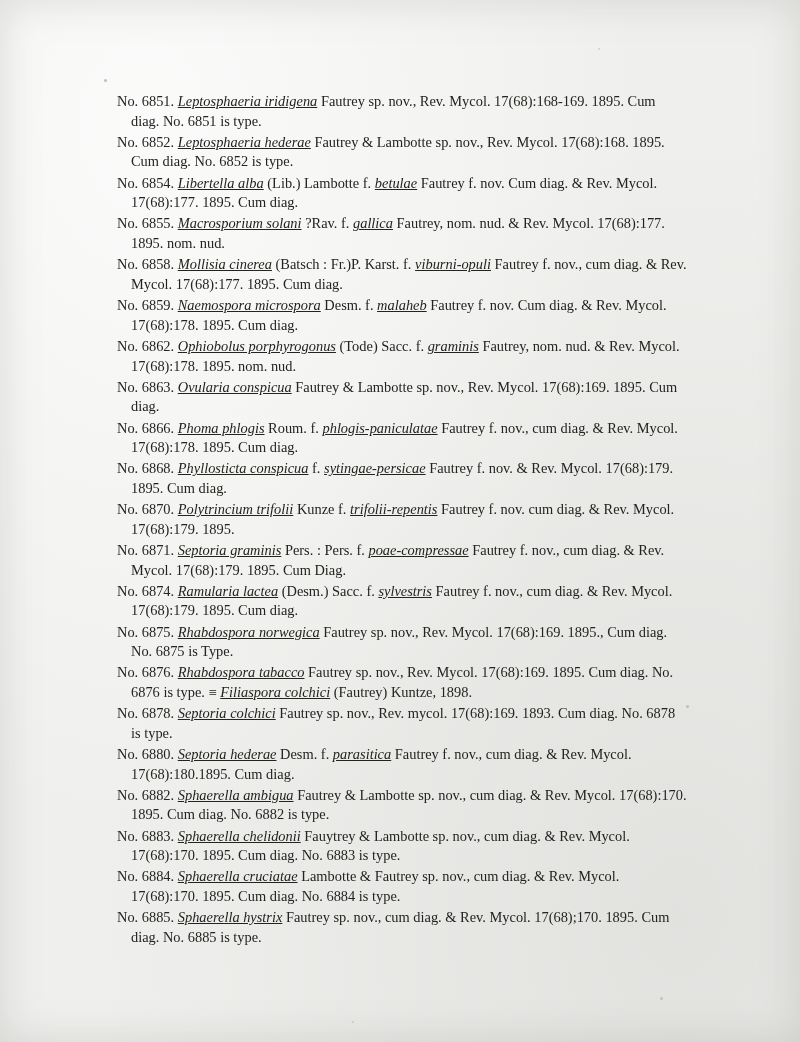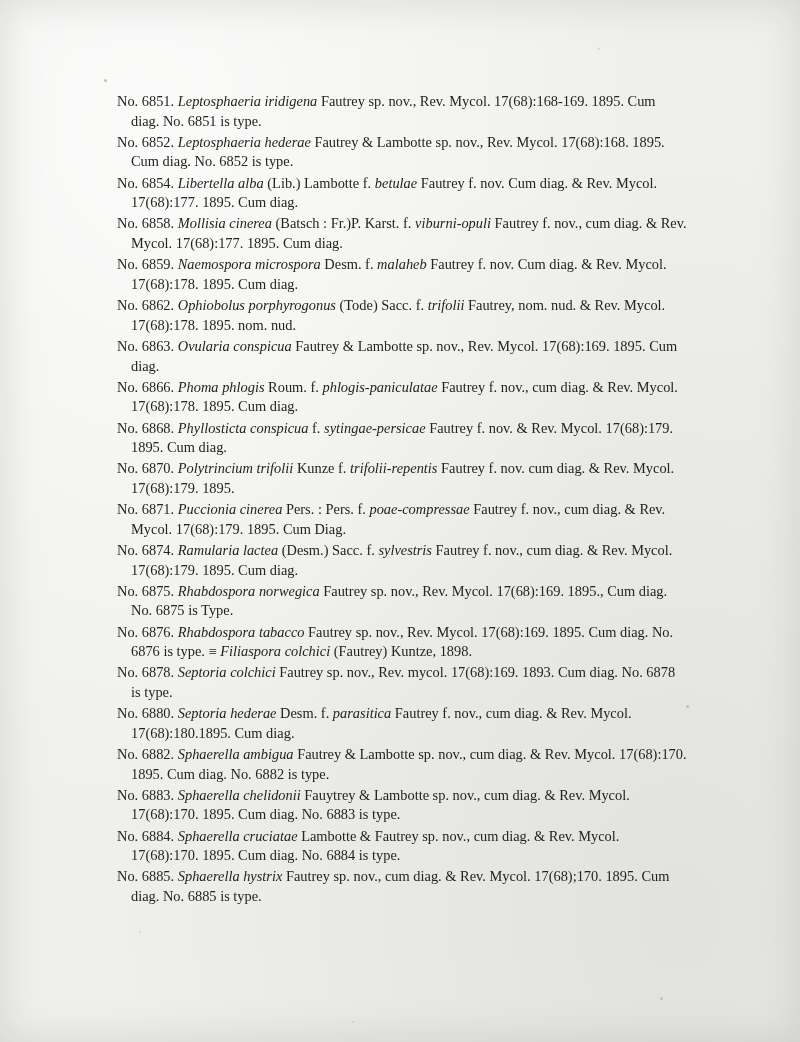--- a/index.html
+++ b/index.html
@@ -58,46 +58,48 @@
     text-align: left;
     text-indent: 0;
     padding-left: 14px;
   }
   .entry > span.hang {
     margin-left: -14px;
     margin-top: 32px;
   }
   .sp {
     font-style: italic;
+    text-decoration: underline;
   }
 </style>
 </head>
 <body>
 
 <div class="page">
 
   <span class="scan-speck s1"></span>
   <span class="scan-speck s2"></span>
   <span class="scan-speck s3"></span>
   <span class="scan-speck s4"></span>
   <span class="scan-speck s5"></span>
   <span class="scan-speck s6"></span>
 
   <div class="text-block" id="entry-list">
       <p class="entry"><span class="hang">No. 6851. </span><span class="sp">Leptosphaeria iridigena</span><span> Fautrey sp. nov., Rev. Mycol. 17(68):168-169. 1895.  Cum diag. No. 6851 is type.</span></p>
       <p class="entry"><span class="hang">No. 6852. </span><span class="sp">Leptosphaeria hederae</span><span> Fautrey &amp; Lambotte sp. nov., Rev. Mycol. 17(68):168. 1895. Cum diag. No. 6852 is type.</span></p>
       <p class="entry"><span class="hang">No. 6854. </span><span class="sp">Libertella alba</span><span> (Lib.) Lambotte f. </span><span class="sp">betulae</span><span> Fautrey f. nov. Cum diag. &amp; Rev. Mycol. 17(68):177. 1895. Cum diag.</span></p>
+      <p class="entry"><span class="hang">No. 6855. </span><span class="sp">Macrosporium solani</span><span> ?Rav. f. </span><span class="sp">gallica</span><span> Fautrey, nom. nud. &amp; Rev. Mycol. 17(68):177. 1895. nom. nud.</span></p>
       <p class="entry"><span class="hang">No. 6858. </span><span class="sp">Mollisia cinerea</span><span> (Batsch : Fr.)P. Karst. f. </span><span class="sp">viburni-opuli</span><span> Fautrey f. nov., cum diag. &amp; Rev. Mycol. 17(68):177. 1895. Cum diag.</span></p>
       <p class="entry"><span class="hang">No. 6859. </span><span class="sp">Naemospora microspora</span><span> Desm. f. </span><span class="sp">malaheb</span><span> Fautrey f. nov. Cum diag. &amp; Rev. Mycol. 17(68):178. 1895. Cum diag.</span></p>
-      <p class="entry"><span class="hang">No. 6862. </span><span class="sp">Ophiobolus porphyrogonus</span><span> (Tode) Sacc. f. </span><span class="sp">trifolii</span><span> Fautrey, nom. nud. &amp; Rev. Mycol. 17(68):178. 1895. nom. nud.</span></p>
+      <p class="entry"><span class="hang">No. 6862. </span><span class="sp">Ophiobolus porphyrogonus</span><span> (Tode) Sacc. f. </span><span class="sp">graminis</span><span> Fautrey, nom. nud. &amp; Rev. Mycol. 17(68):178. 1895. nom. nud.</span></p>
       <p class="entry"><span class="hang">No. 6863. </span><span class="sp">Ovularia conspicua</span><span> Fautrey &amp; Lambotte sp. nov., Rev. Mycol. 17(68):169. 1895. Cum diag.</span></p>
       <p class="entry"><span class="hang">No. 6866. </span><span class="sp">Phoma phlogis</span><span> Roum. f. </span><span class="sp">phlogis-paniculatae</span><span> Fautrey f. nov., cum diag. &amp; Rev. Mycol. 17(68):178. 1895. Cum diag.</span></p>
       <p class="entry"><span class="hang">No. 6868. </span><span class="sp">Phyllosticta conspicua</span><span> f. </span><span class="sp">sytingae-persicae</span><span> Fautrey f. nov. &amp; Rev. Mycol. 17(68):179. 1895. Cum diag.</span></p>
       <p class="entry"><span class="hang">No. 6870. </span><span class="sp">Polytrincium trifolii</span><span> Kunze f. </span><span class="sp">trifolii-repentis</span><span> Fautrey f. nov. cum diag. &amp; Rev. Mycol. 17(68):179. 1895.</span></p>
-      <p class="entry"><span class="hang">No. 6871. </span><span class="sp">Puccionia cinerea</span><span> Pers. : Pers. f. </span><span class="sp">poae-compressae</span><span> Fautrey f. nov., cum diag. &amp; Rev. Mycol. 17(68):179. 1895. Cum Diag.</span></p>
+      <p class="entry"><span class="hang">No. 6871. </span><span class="sp">Septoria graminis</span><span> Pers. : Pers. f. </span><span class="sp">poae-compressae</span><span> Fautrey f. nov., cum diag. &amp; Rev. Mycol. 17(68):179. 1895. Cum Diag.</span></p>
       <p class="entry"><span class="hang">No. 6874. </span><span class="sp">Ramularia lactea</span><span> (Desm.) Sacc. f. </span><span class="sp">sylvestris</span><span> Fautrey f. nov., cum diag. &amp; Rev. Mycol. 17(68):179. 1895. Cum diag.</span></p>
       <p class="entry"><span class="hang">No. 6875. </span><span class="sp">Rhabdospora norwegica</span><span> Fautrey sp. nov., Rev. Mycol. 17(68):169. 1895., Cum diag. No. 6875 is Type.</span></p>
       <p class="entry"><span class="hang">No. 6876. </span><span class="sp">Rhabdospora tabacco</span><span> Fautrey sp. nov., Rev. Mycol. 17(68):169. 1895. Cum diag. No. 6876 is type. ≡ </span><span class="sp">Filiaspora colchici</span><span> (Fautrey) Kuntze, 1898.</span></p>
       <p class="entry"><span class="hang">No. 6878. </span><span class="sp">Septoria colchici</span><span> Fautrey sp. nov., Rev. mycol. 17(68):169. 1893. Cum diag. No. 6878 is type.</span></p>
       <p class="entry"><span class="hang">No. 6880. </span><span class="sp">Septoria hederae</span><span> Desm. f. </span><span class="sp">parasitica</span><span> Fautrey f. nov., cum diag. &amp; Rev. Mycol. 17(68):180.1895. Cum diag.</span></p>
       <p class="entry"><span class="hang">No. 6882. </span><span class="sp">Sphaerella ambigua</span><span> Fautrey &amp; Lambotte sp. nov., cum diag. &amp; Rev. Mycol. 17(68):170. 1895. Cum diag. No. 6882 is type.</span></p>
       <p class="entry"><span class="hang">No. 6883. </span><span class="sp">Sphaerella chelidonii</span><span> Fauytrey &amp; Lambotte sp. nov., cum diag. &amp; Rev. Mycol. 17(68):170. 1895. Cum diag. No. 6883 is type.</span></p>
       <p class="entry"><span class="hang">No. 6884. </span><span class="sp">Sphaerella cruciatae</span><span> Lambotte &amp; Fautrey sp. nov., cum diag. &amp; Rev. Mycol. 17(68):170. 1895. Cum diag. No. 6884 is type.</span></p>
       <p class="entry"><span class="hang">No. 6885. </span><span class="sp">Sphaerella hystrix</span><span> Fautrey sp. nov., cum diag. &amp; Rev. Mycol. 17(68);170. 1895. Cum diag. No. 6885 is type.</span></p>
     </div>

